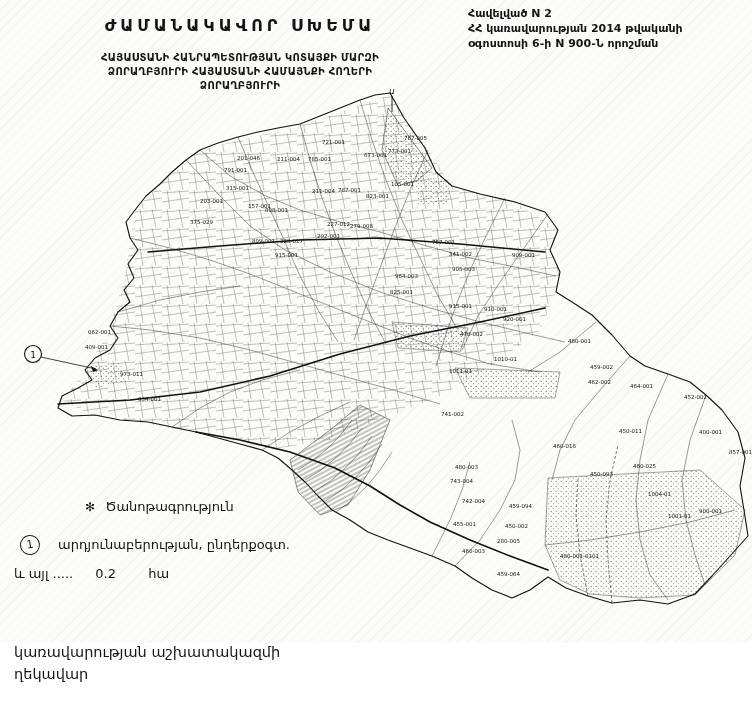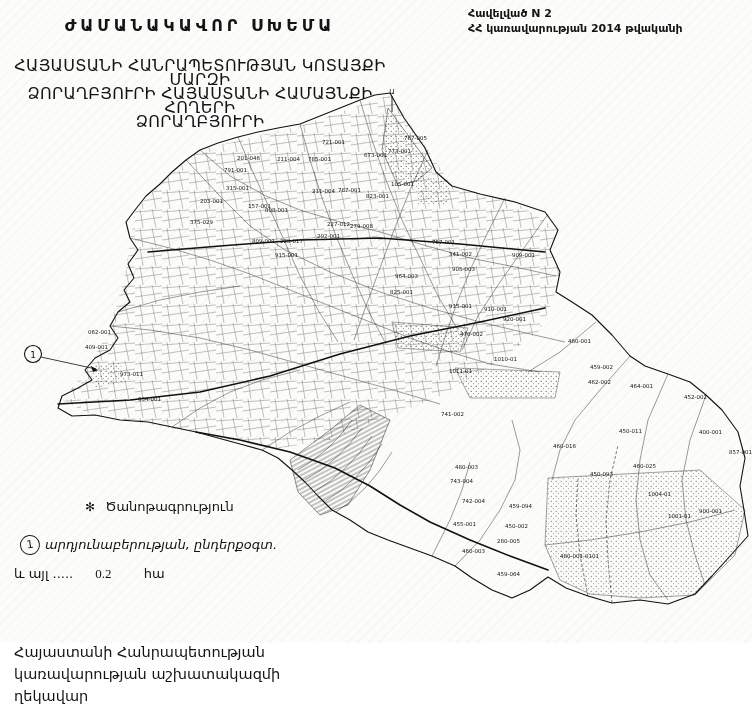--- a/index.html
+++ b/index.html
@@ -9,38 +9,38 @@
     font-family:"DejaVu Sans",sans-serif;color:#141414;
   }
   .scan-texture{
     position:absolute;inset:0;pointer-events:none;
     background-image:repeating-linear-gradient(135deg,
       rgba(110,110,110,0.05) 0px, rgba(110,110,110,0.05) 1px,
       transparent 1px, transparent 7px);
   }
   .bottom-strip{position:absolute;left:0;right:0;top:643px;bottom:0;background:#ffffff;}
 
-  .title-block{position:absolute;left:0;top:16px;width:400px;text-align:center;}
+  .title-block{position:absolute;left:0;top:16px;width:400px;text-align:center;padding-left:40px;}
   .title-main{font-size:16px;font-weight:bold;letter-spacing:4px;white-space:nowrap;}
-  .title-sub{margin-top:24px;font-size:16px;font-weight:normal;letter-spacing:0.3px;line-height:14px;}
+  .title-sub{margin-top:16px;font-size:10px;font-weight:bold;letter-spacing:0.3px;line-height:14px;}
 
   .appendix-block{position:absolute;left:468px;top:6px;width:268px;
     font-size:11px;font-weight:bold;line-height:15px;}
 
   .legend-note{position:absolute;left:85px;top:499px;font-size:13px;white-space:nowrap;}
   .legend-note .ast{font-size:12px;margin-right:6px;}
   .legend-item1{position:absolute;left:20px;top:534px;white-space:nowrap;}
   .legend-circle{
     display:inline-block;width:18px;height:18px;border:1.3px solid #222;border-radius:50%;
     text-align:center;line-height:18px;font-size:11px;vertical-align:middle;
     transform:rotate(-8deg);
   }
-  .legend-item1-label{font-size:13px;margin-left:0;vertical-align:middle;font-style:italic;}
+  .legend-item1-label{font-size:13px;margin-left:13px;vertical-align:middle;}
   .legend-item2{position:absolute;left:14px;top:566px;font-size:13px;white-space:nowrap;}
-  .legend-item2 .val{margin-left:18px;font-family:Liberation Serif, serif;}
+  .legend-item2 .val{margin-left:18px;}
   .legend-item2 .unit{margin-left:28px;}
 
   .sig-left{position:absolute;left:14px;top:641px;font-size:14.5px;line-height:22px;}
   .sig-right{position:absolute;left:612px;top:672px;font-size:14.5px;margin-top:39px;}
 
   svg.map{position:absolute;left:0;top:0;}
   .plabel{font-size:5.5px;fill:#161616;}
   .boundary{fill:none;stroke:#111;stroke-width:1.1;stroke-linejoin:round;}
   .inner{fill:none;stroke:#222;stroke-width:0.45;stroke-linejoin:round;}
   .inner-dash{fill:none;stroke:#222;stroke-width:0.6;stroke-dasharray:3 2;}
@@ -61,20 +61,21 @@
   <div class="title-sub">
     <div>ՀԱՅԱՍՏԱՆԻ ՀԱՆՐԱՊԵՏՈՒԹՅԱՆ ԿՈՏԱՅՔԻ ՄԱՐԶԻ</div>
     <div>ՁՈՐԱՂԲՅՈՒՐԻ ՀԱՅԱՍՏԱՆԻ ՀԱՄԱՅՆՔԻ ՀՈՂԵՐԻ</div>
     <div>ՁՈՐԱՂԲՅՈՒՐԻ</div>
   </div>
 </div>
 
 <div class="appendix-block">
   <div>Հավելված N 2</div>
   <div>ՀՀ կառավարության 2014 թվականի</div>
+  <div>օգոստոսի 6-ի N 900-Ն որոշման</div>
 </div>
 
 <svg class="map" width="752" height="705" viewBox="0 0 752 705" aria-hidden="true">
   <defs>
     <pattern id="mesh" width="27" height="19" patternUnits="userSpaceOnUse">
       <path d="M0,12 L27,8 M5,0 L8,19 M17,0 L21,19 M0,3 L27,1" stroke="#3a3a3a" stroke-width="0.35" fill="none"></path>
     </pattern>
     <pattern id="strips" width="4" height="6" patternUnits="userSpaceOnUse" patternTransform="rotate(62)">
       <line x1="1" y1="0" x2="1" y2="6" stroke="#2f2f2f" stroke-width="0.55"></line>
     </pattern>
@@ -224,17 +225,16 @@
   <span class="legend-circle">1</span>
   <span class="legend-item1-label">արդյունաբերության, ընդերքօգտ.</span>
 </div>
 <div class="legend-item2">
   <span>և այլ .....</span>
   <span class="val">0.2</span>
   <span class="unit">հա</span>
 </div>
 
 <div class="sig-left">
-  <div>Հայաստանի Հանրապետության</div>
   <div>կառավարության աշխատակազմի</div>
   <div>ղեկավար</div>
 </div>
 <div class="sig-right">Դ. Սարգսյան</div>
 
 </body></html>

